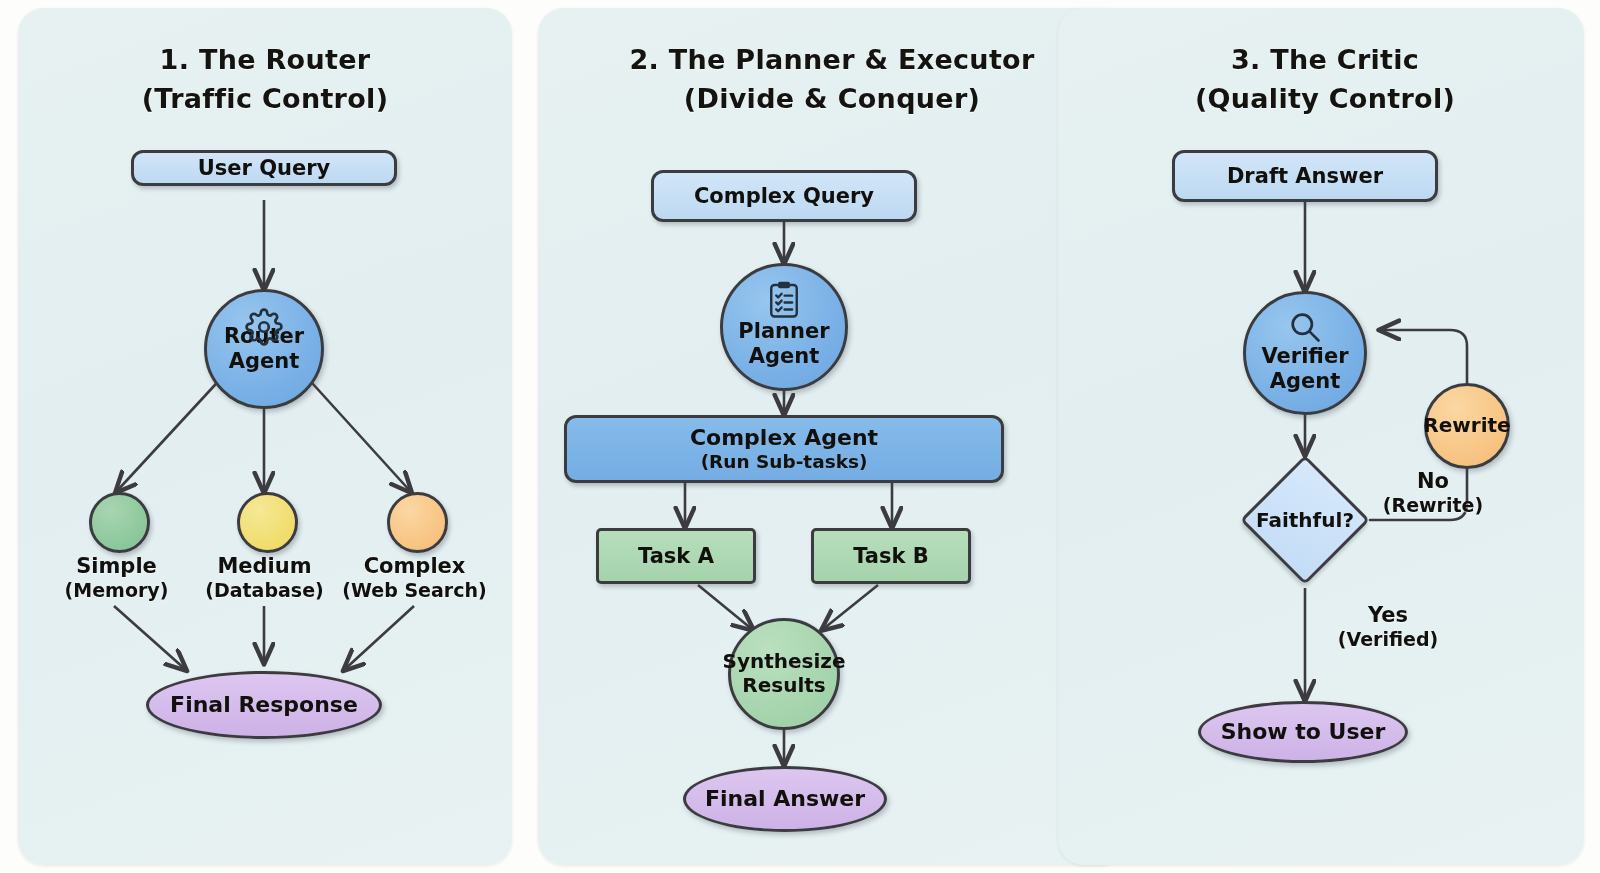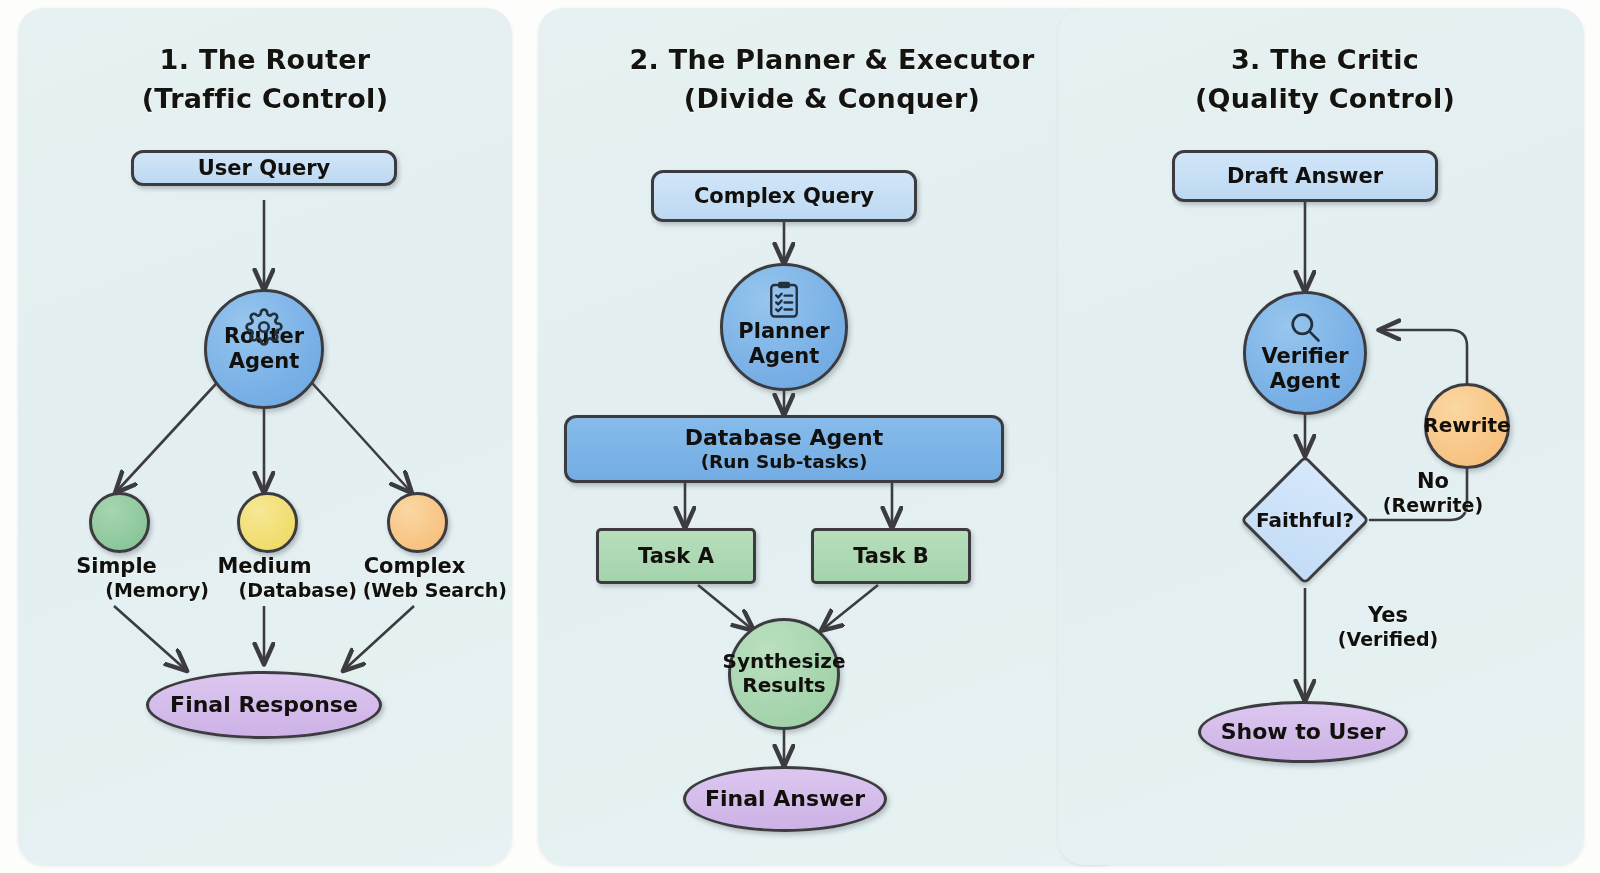--- a/index.html
+++ b/index.html
@@ -83,21 +83,21 @@
     position:absolute;inset:0;display:flex;align-items:center;justify-content:center;
     font-weight:700;font-size:20px;color:#12100d;
     font-family:"DejaVu Sans",sans-serif;
   }
 
   .caption{
     position:absolute;text-align:center;color:#12100d;font-weight:700;
     font-family:"DejaVu Sans",sans-serif;font-size:21px;line-height:1.2;
     text-shadow:0 1px 0 rgba(255,255,255,.6);
   }
-  .caption .sub2{display:block;font-size:19px;text-align:right;}
+  .caption .sub2{display:block;font-size:19px;}
 
   .edgelabel{
     position:absolute;text-align:center;color:#12100d;font-weight:700;
     font-family:"DejaVu Sans",sans-serif;font-size:21px;line-height:1.2;
     text-shadow:0 1px 0 rgba(255,255,255,.6);
   }
   .edgelabel .sub2{display:block;font-size:19px;}
 
   .icon{position:absolute;left:50%;transform:translateX(-50%);}
 </style>
@@ -220,21 +220,21 @@
         </svg>
       </span>
       <span class="lines" style="margin-top:34px;">
         <span>Planner</span><br>
         <span>Agent</span>
       </span>
     </div>
 
     <div class="node rrect-blue-strong" style="left:26px;top:407px;width:440px;height:68px;">
       <span class="lines">
-        <span>Database Agent</span>
+        <span>Complex Agent</span>
         <span class="sub">(Run Sub-tasks)</span>
       </span>
     </div>
 
     <div class="node rrect-green" style="left:58px;top:520px;width:160px;height:56px;">
       <span class="lines">Task A</span>
     </div>
 
     <div class="node circ circ-green" style="left:190px;top:610px;width:112px;height:112px;">
       <span class="lines">

